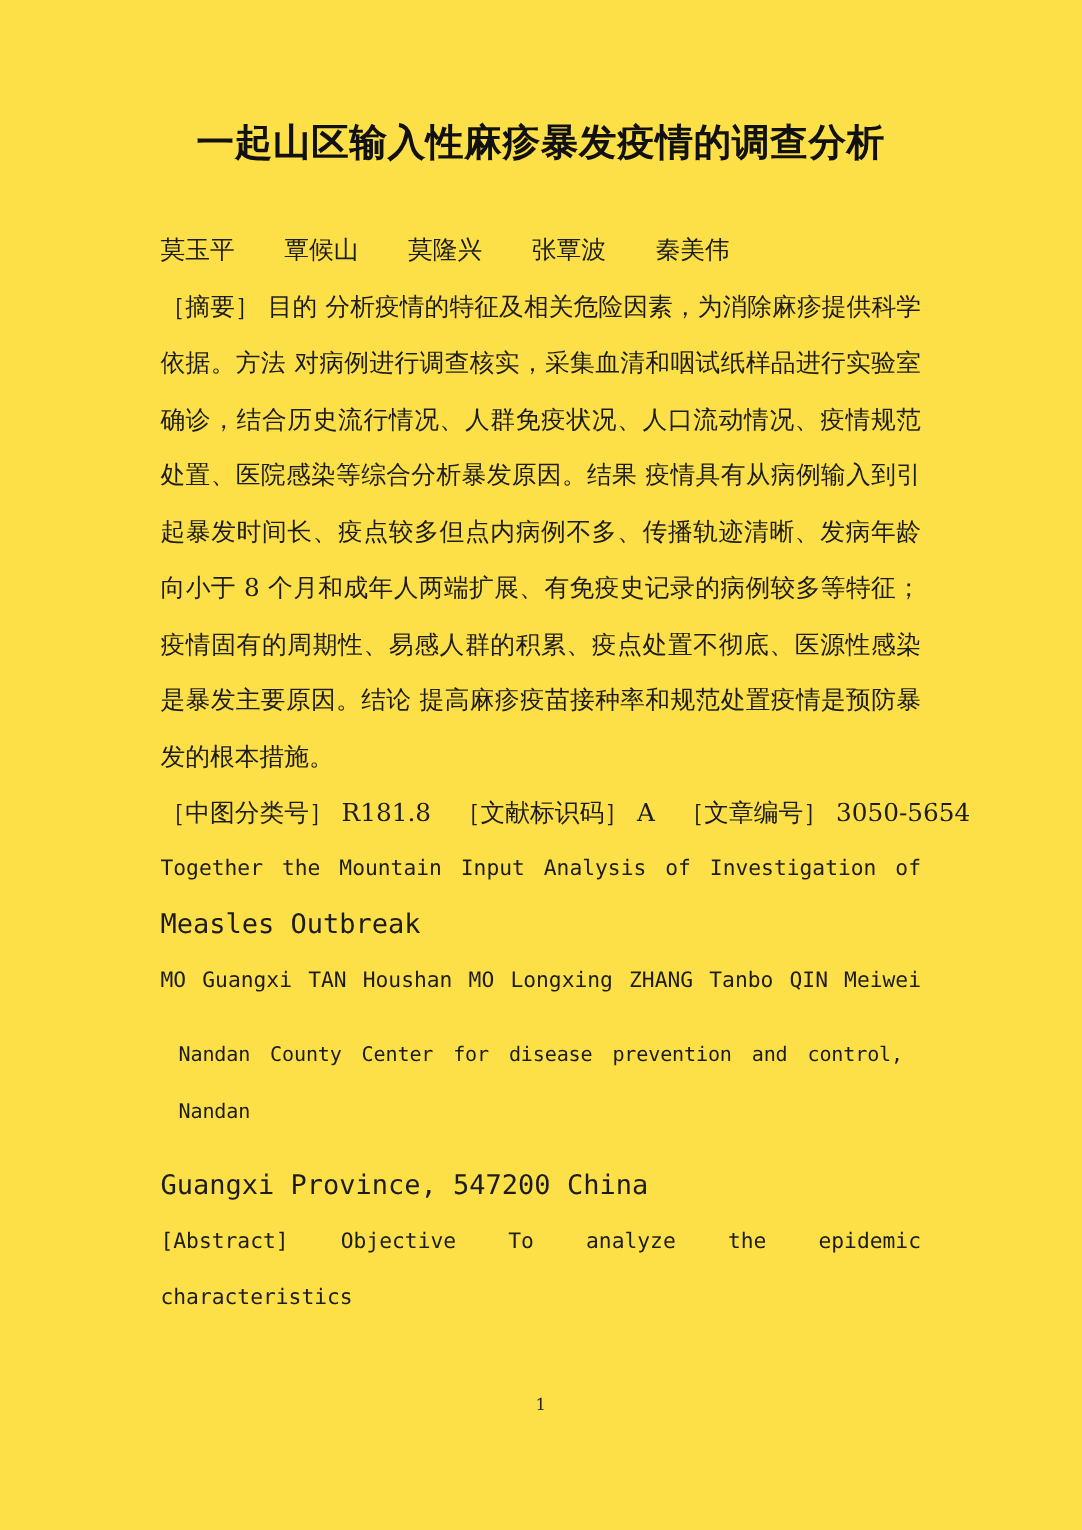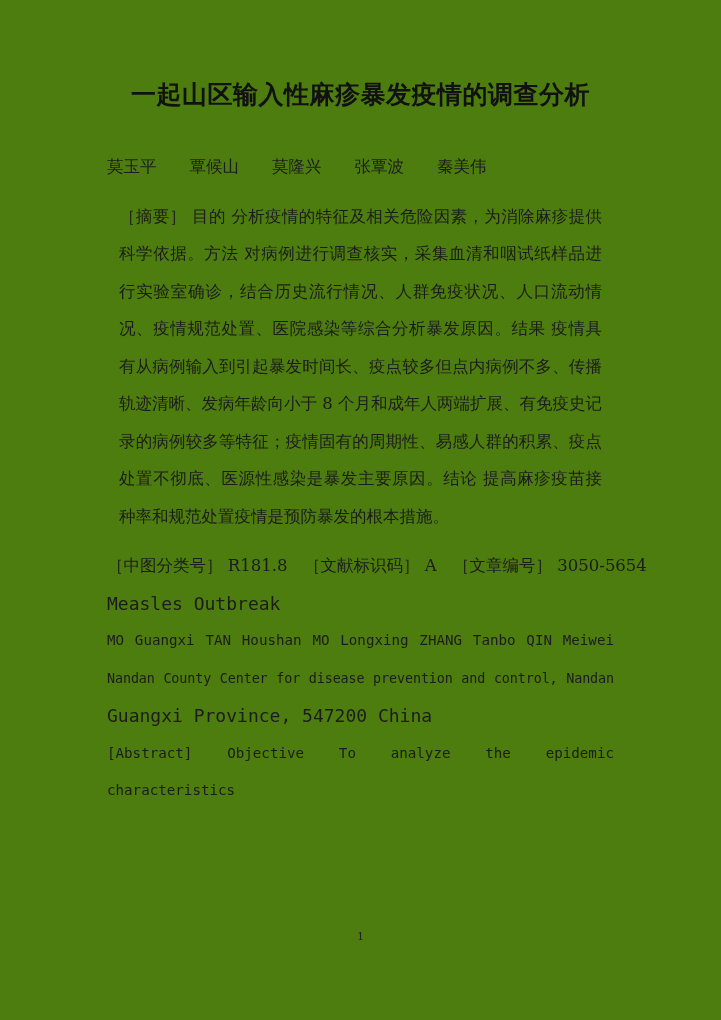--- a/index.html
+++ b/index.html
@@ -16,21 +16,21 @@
     color: #1a1a1a;
     -webkit-font-smoothing: antialiased;
   }
 
   .page {
     position: absolute;
     left: 0;
     top: 0;
     width: 721px;
     height: 1020px;
-    background: #4d7c0f;
+    background: #fde047;
   }
 
   .content {
     position: absolute;
     left: 107px;
     top: 78px;
     width: 507px;
   }
 
   
@@ -52,21 +52,21 @@
     line-height: 37.5px;
     margin: 0;
     color: #1c1c1c;
     white-space: pre;
   }
 
   .cn-para {
     font-family: "DejaVu Serif", "Liberation Serif", serif;
     font-size: 16.5px;
     line-height: 37.5px;
-    margin: 12px;
+    margin: 0;
     color: #1c1c1c;
     text-align: justify;
     text-align-last: left;
     text-justify: inter-character;
   }
 
   
   .en-line {
     font-family: "DejaVu Sans Mono", "Liberation Mono", monospace;
     font-size: 18px;
@@ -83,21 +83,21 @@
     margin: 0;
     color: #1c1c1c;
     text-align: justify;
     text-align-last: justify;
   }
 
   .en-tight {
     font-family: "DejaVu Sans Mono", "Liberation Mono", monospace;
     font-size: 13.4px;
     line-height: 37.5px;
-    margin: 0;
+    margin: 12px;
     color: #1c1c1c;
     text-align: justify;
     text-align-last: justify;
     letter-spacing: -0.1px;
   }
 
   
   .page-number {
     position: absolute;
     left: 0;
@@ -120,20 +120,21 @@
 
     <p class="cn-line">莫玉平　　覃候山　　莫隆兴　　张覃波　　秦美伟</p>
 
 
     <p class="cn-para">［摘要］ 目的 分析疫情的特征及相关危险因素，为消除麻疹提供科学依据。方法 对病例进行调查核实，采集血清和咽试纸样品进行实验室确诊，结合历史流行情况、人群免疫状况、人口流动情况、疫情规范处置、医院感染等综合分析暴发原因。结果 疫情具有从病例输入到引起暴发时间长、疫点较多但点内病例不多、传播轨迹清晰、发病年龄向小于 8 个月和成年人两端扩展、有免疫史记录的病例较多等特征；疫情固有的周期性、易感人群的积累、疫点处置不彻底、医源性感染是暴发主要原因。结论 提高麻疹疫苗接种率和规范处置疫情是预防暴发的根本措施。</p>
 
 
     <p class="cn-line">［中图分类号］ R181.8　［文献标识码］ A　［文章编号］ 3050-5654</p>
 
 
+    <p class="en-just">Together the Mountain Input Analysis of Investigation of</p>
 
     <p class="en-line">Measles Outbreak</p>
 
     <p class="en-just">MO Guangxi  TAN Houshan  MO Longxing  ZHANG Tanbo  QIN Meiwei</p>
 
     <p class="en-tight">Nandan County Center for disease prevention and control, Nandan</p>
 
     <p class="en-line">Guangxi Province, 547200 China</p>
 
     <p class="en-just">[Abstract] Objective To analyze the epidemic characteristics</p>

